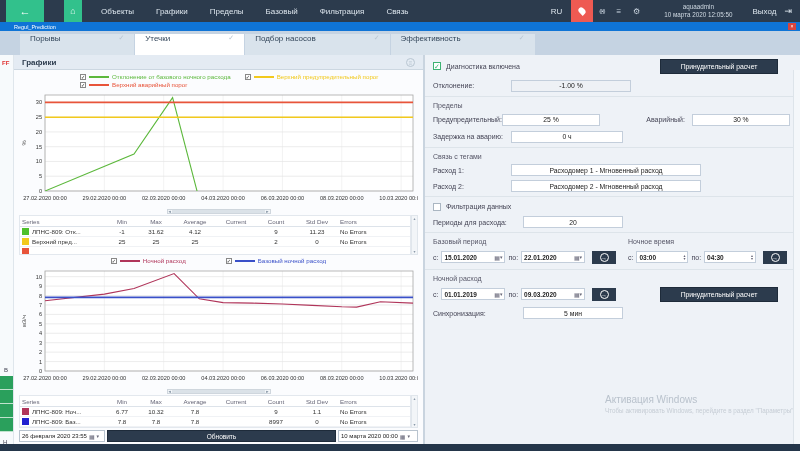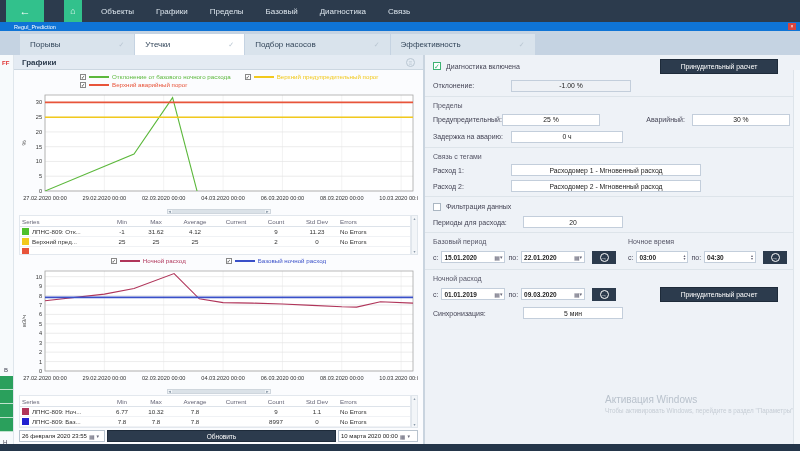--- a/index.html
+++ b/index.html
@@ -23,21 +23,21 @@
   .userblock { text-align:center; font-size:6.3px; line-height:1.25; margin:0 14px 0 18px; color:#cfd9e2; }
   .logout { padding:0 6px; cursor:pointer; }
   .logout-ico { padding:0 8px 0 2px; font-size:9px; cursor:pointer; }
 
   
   .bluebar { height:9px; background:#0f74d6; color:#fff; font-size:5.5px; display:flex; align-items:center; padding-left:14px; flex:0 0 auto; }
   .bluebar-close { margin-left:auto; margin-right:4px; width:8px; height:7px; background:#d8453e; color:#fff; font-size:5px; line-height:7px; text-align:center; cursor:pointer; }
 
   
   .tabsrow { height:24px; background:#c5d3e2; display:flex; align-items:flex-end; padding-left:20px; flex:0 0 auto; }
-  .tab { height:21px; min-width:100px; padding:0 10px; background:#d9e3ec; color:#33465a; font-size:8px; display:flex; align-items:center; justify-content:space-between; margin-right:1px; cursor:pointer;gap:48px; }
+  .tab { height:21px; min-width:100px; padding:0 10px; background:#d9e3ec; color:#33465a; font-size:8px; display:flex; align-items:flex-start; justify-content:space-between; margin-right:1px; cursor:pointer;gap:48px; }
   .tab .tab-check { color:#b9c6d2; font-size:7px; margin-left:10px; }
   .tab.active { background:#fff; }
 
   
   .content { flex:1 1 auto; display:flex; min-height:0; background:#eef2f7; }
 
   .edge { width:14px; background:#f7fafc; border-right:1px solid #dfe6ec; position:relative; flex:0 0 auto; font-size:6px; }
   .edge-ff { position:absolute; top:5px; left:2px; color:#e03030; font-weight:bold; }
   .edge-b { position:absolute; top:312px; left:4px; color:#445; }
   .edge-cells { position:absolute; top:321px; left:0; width:13px; }
@@ -116,22 +116,37 @@
         <span>←</span>
       </div>
     <div class="tb-btn-green btn-home">
         <span>⌂</span>
       </div>
     <div class="menu">
       <div class="menu-item">Объекты</div>
       <div class="menu-item">Графики</div>
       <div class="menu-item">Пределы</div>
       <div class="menu-item">Базовый</div>
-      <div class="menu-item">Диагностика</div>
+      <div class="menu-item">Фильтрация</div>
       <div class="menu-item">Связь</div>
+    </div>
+    <div class="tb-right">
+      <div class="lang">RU</div>
+      <div class="alarm-btn">
+          <span class="flame"></span>
+        </div>
+      <div class="tb-ico sig">((•))</div>
+      <div class="tb-ico">≡</div>
+      <div class="tb-ico">⚙</div>
+      <div class="userblock">
+        <div>aquaadmin</div>
+        <div>10 марта 2020 12:05:50</div>
+      </div>
+      <div class="logout">Выход</div>
+      <div class="logout-ico">⇥</div>
     </div>
   </div>
 
   <div class="bluebar">
     <span>Regul_Prediction</span>
     <span class="bluebar-close">×</span>
   </div>
 
   <div class="tabsrow">
     <div class="tab">

